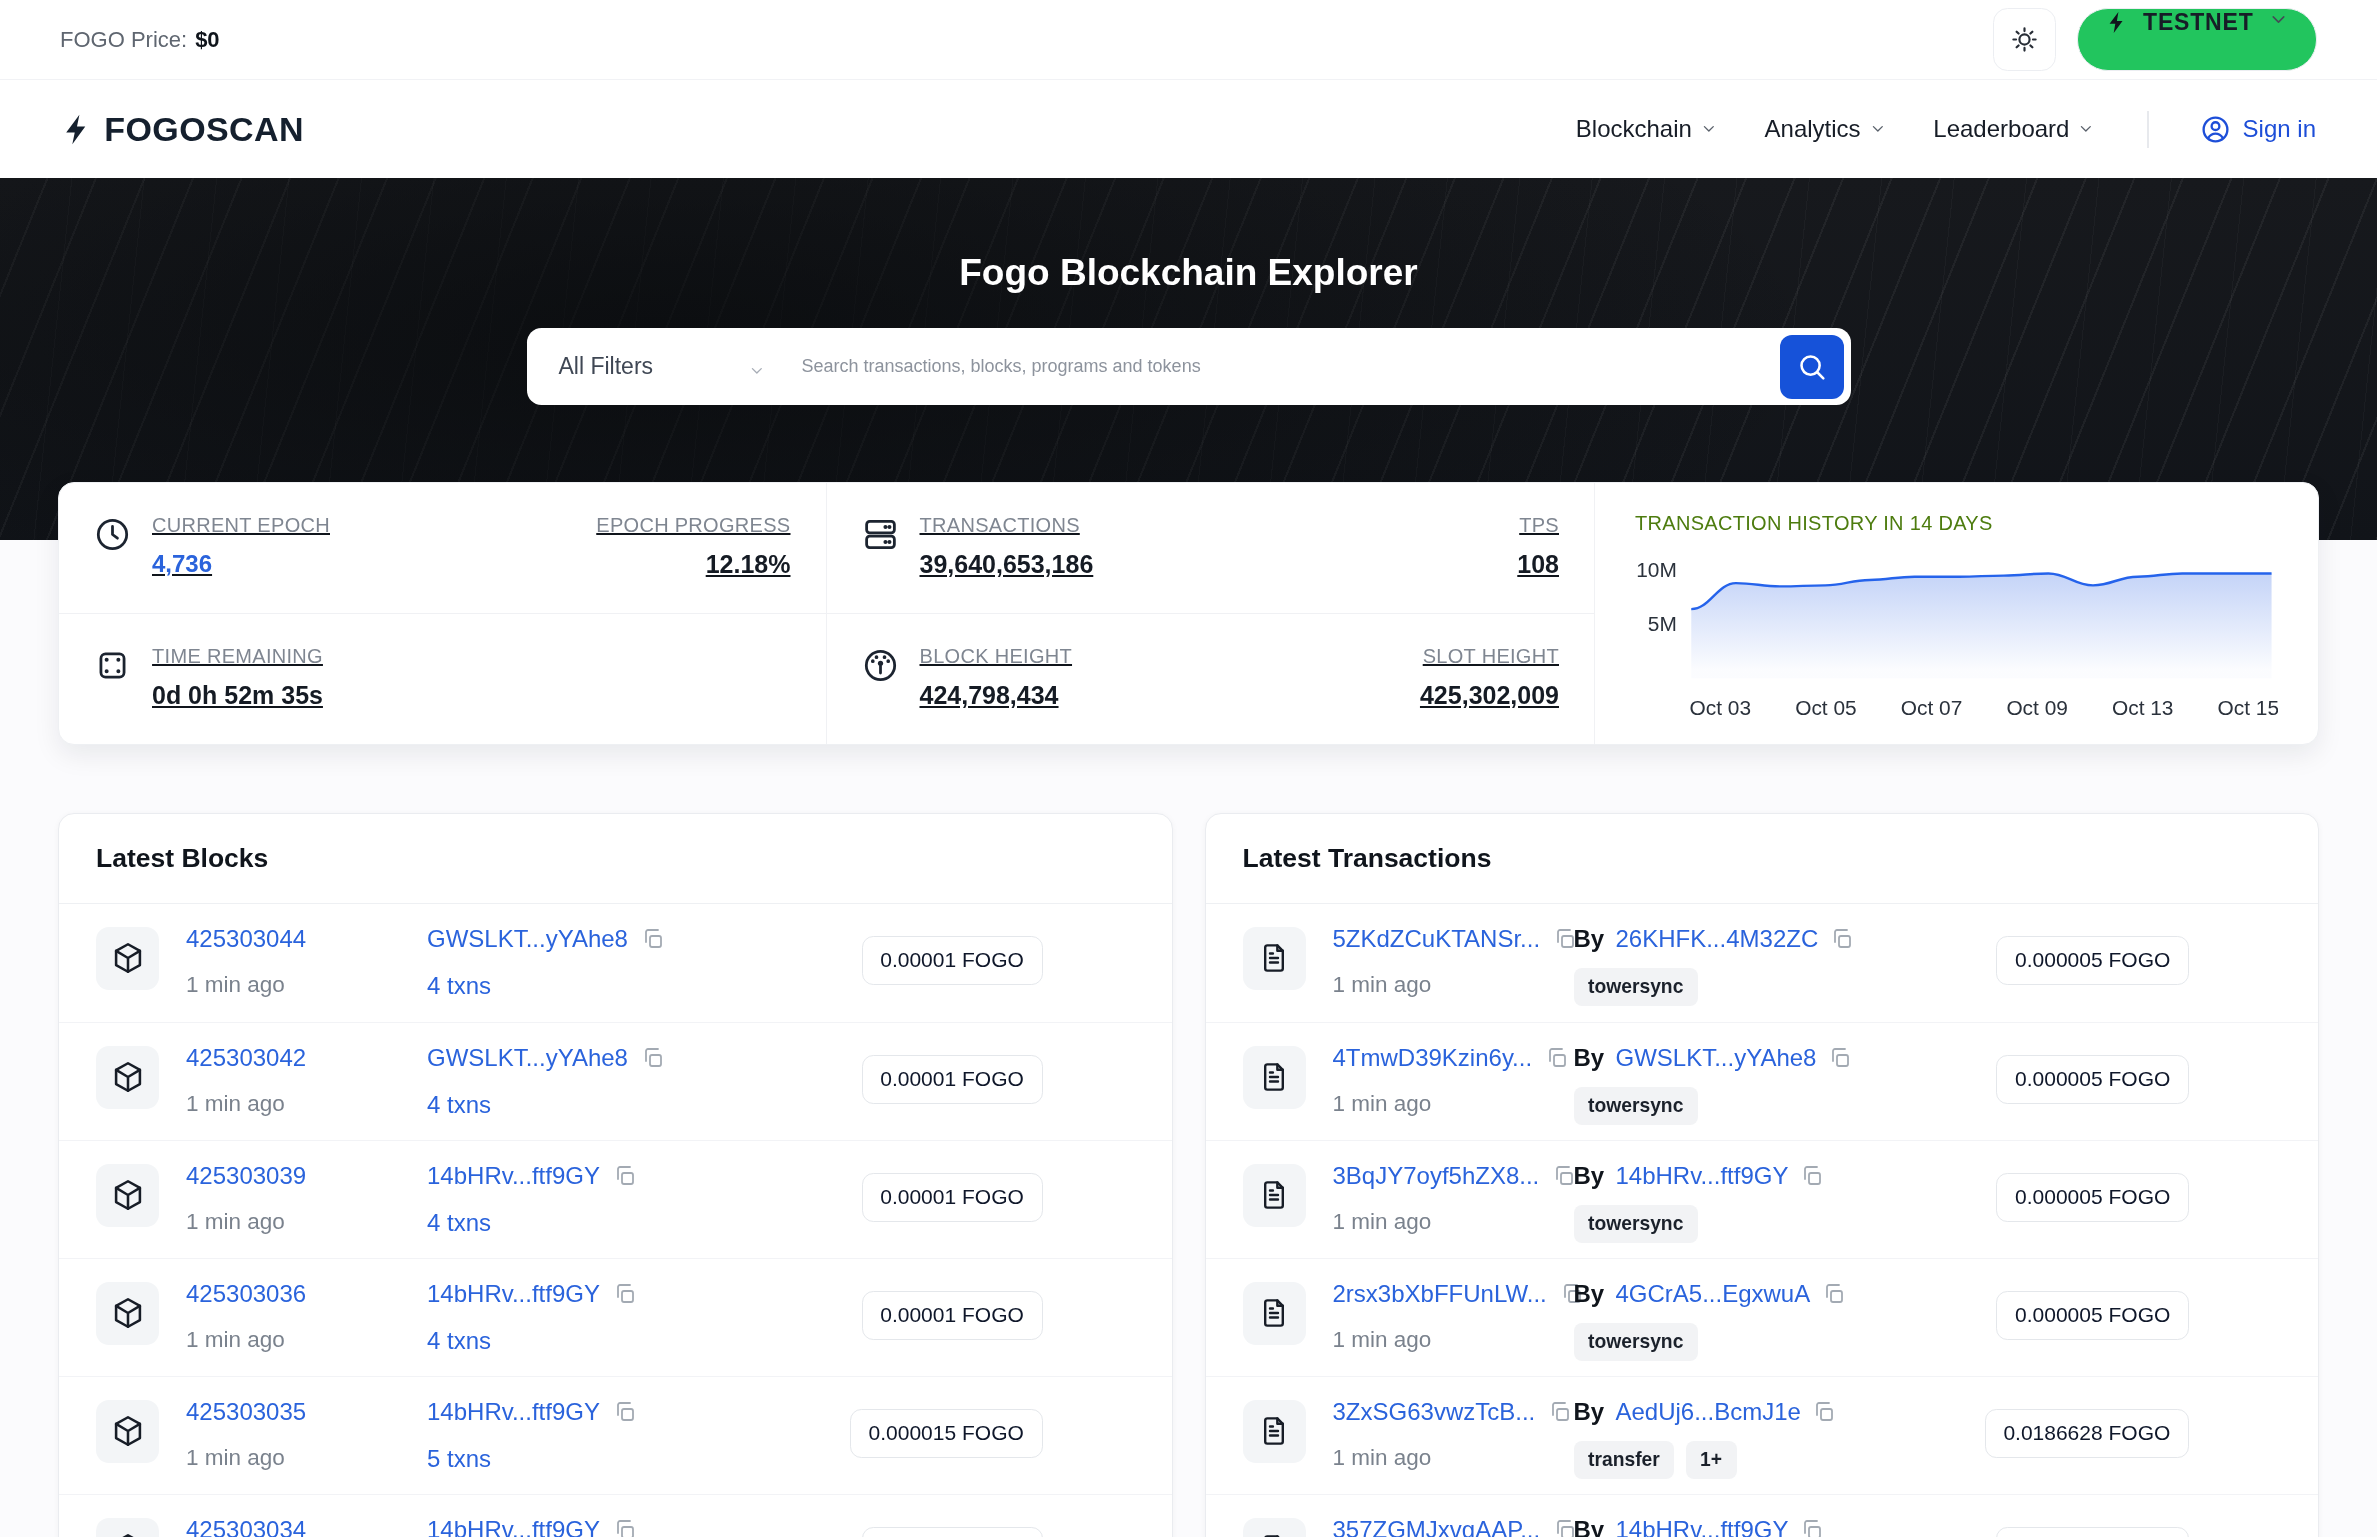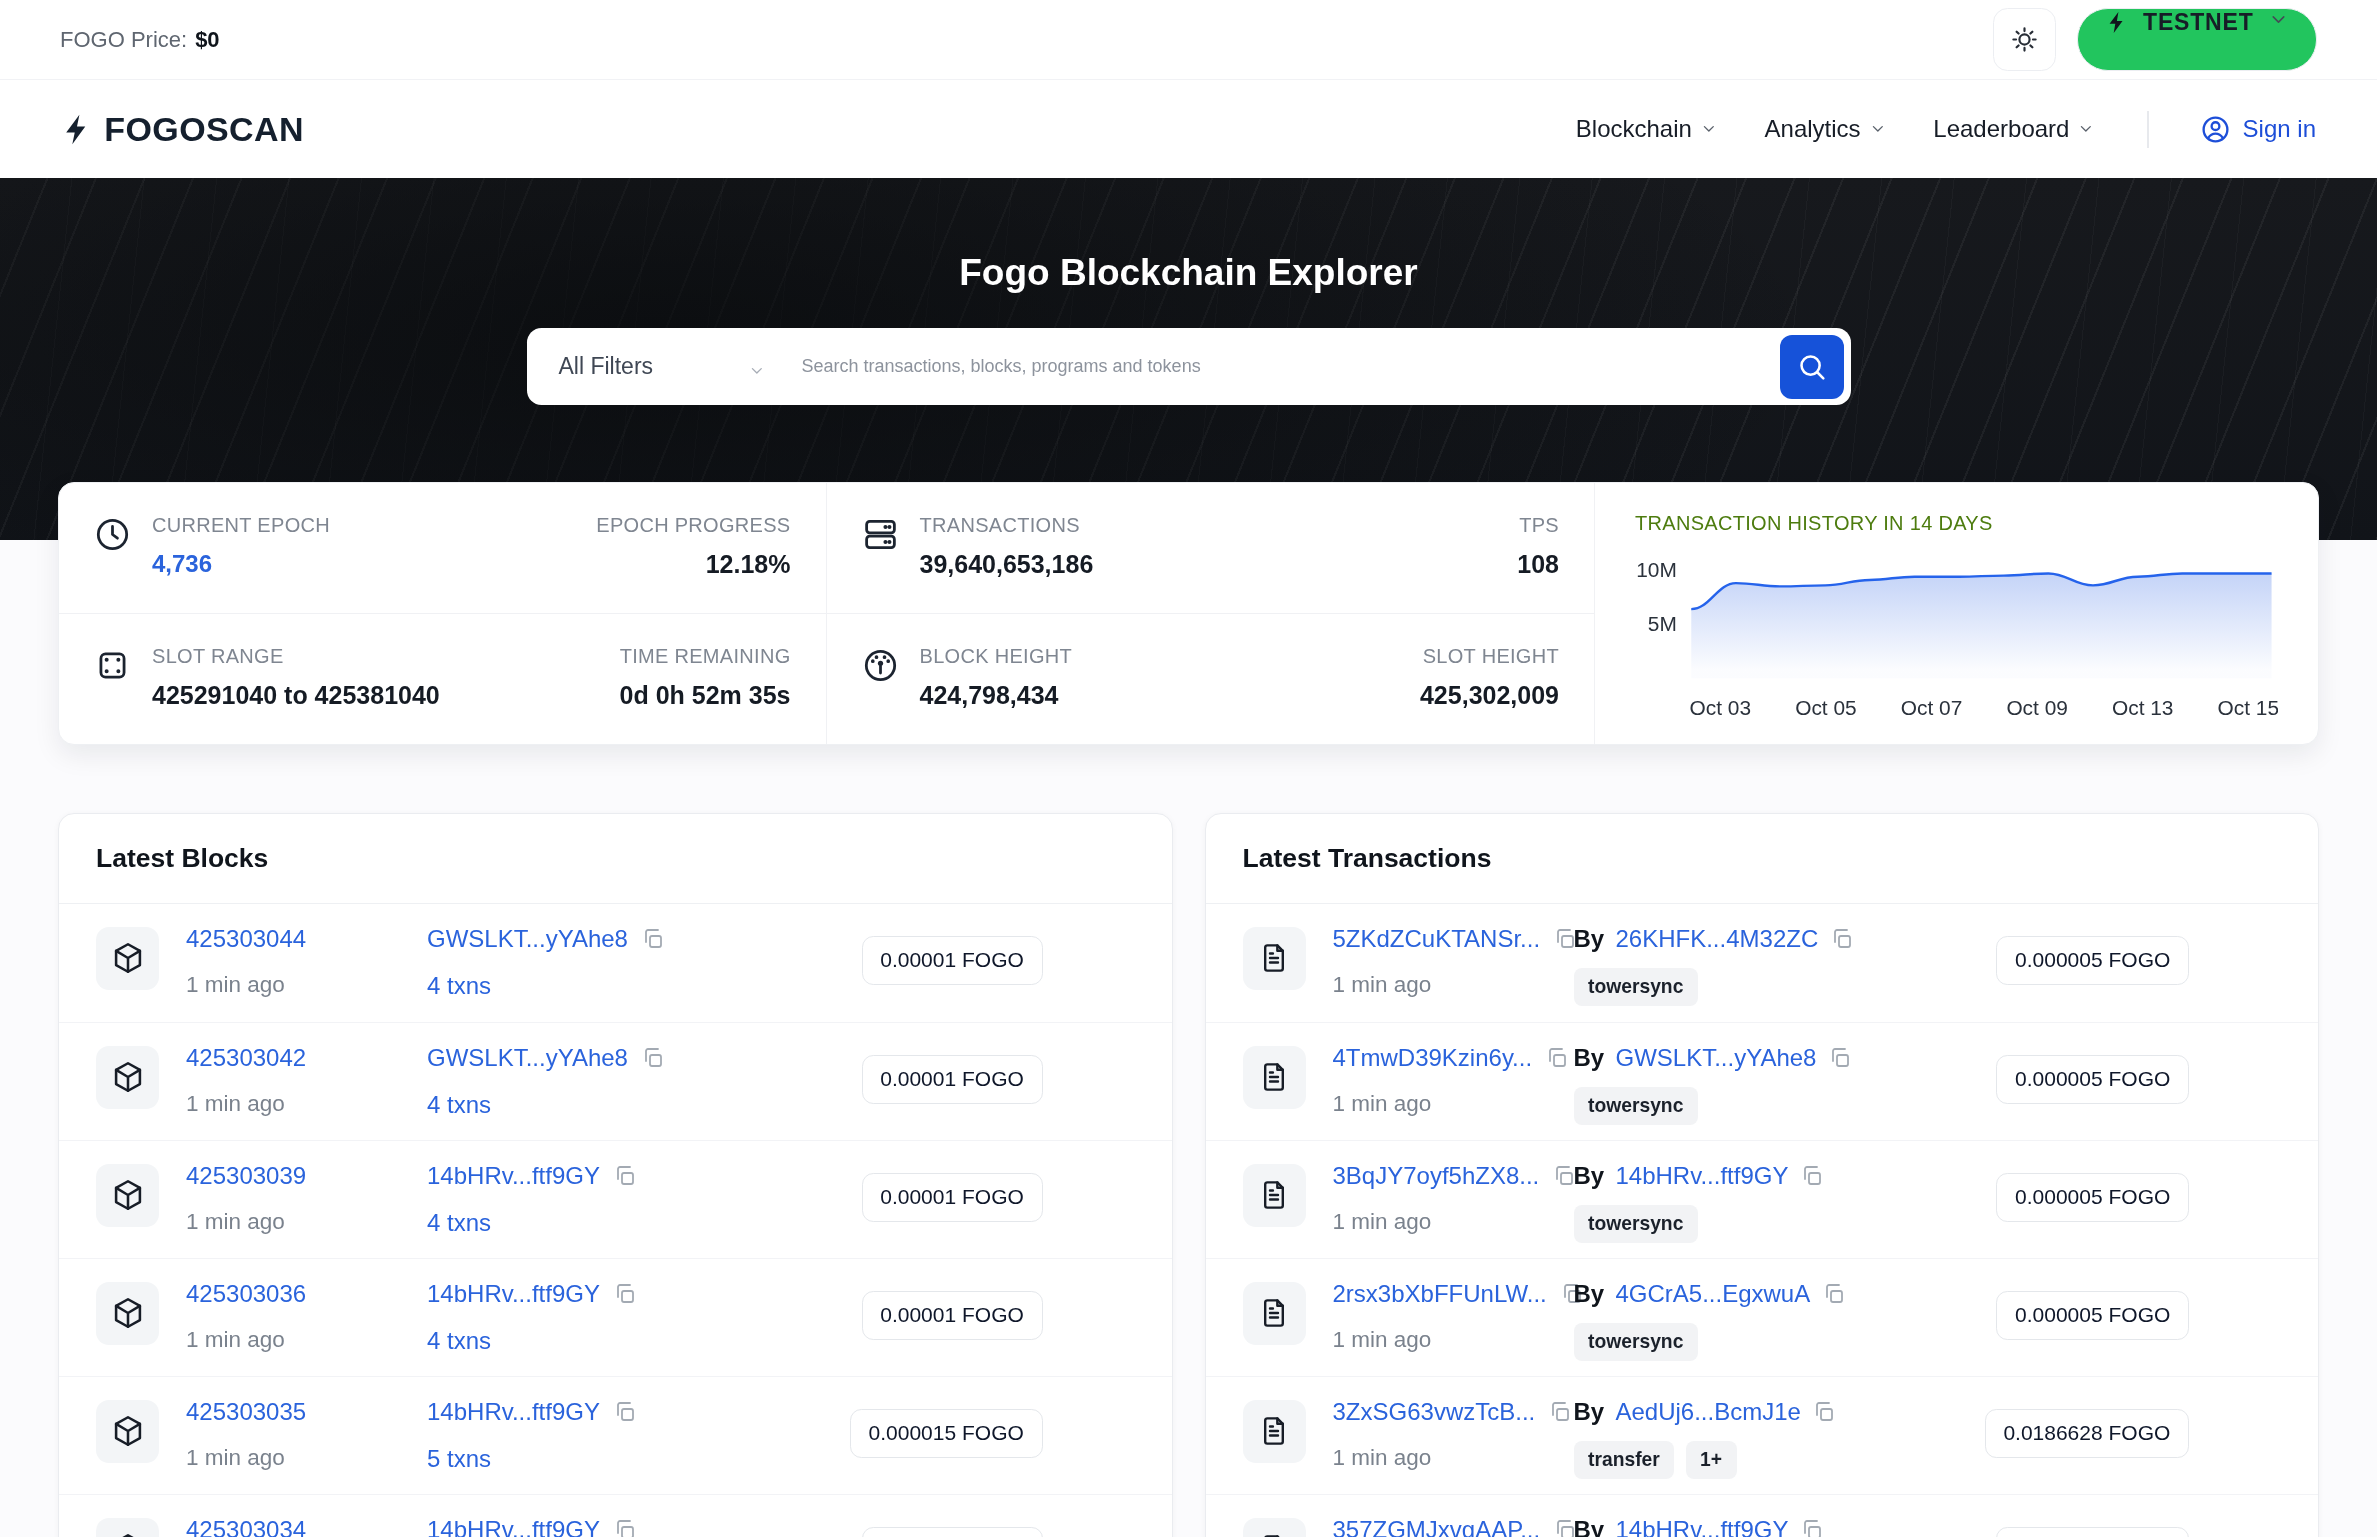--- a/index.html
+++ b/index.html
@@ -51,21 +51,21 @@
   .filter .chev{color:#a7adb6;margin-left:84px;}
   .search-input{flex:1;border:none;outline:none;font-size:18px;color:#404040;background:transparent;
     font-family:"Liberation Sans",sans-serif;padding:0 16px 0 6.4px;}
   .search-input::placeholder{color:#8d939d;}
   .search-btn{width:64px;height:64px;border:none;border-radius:12px;background:var(--accent,#1652d9);
     margin-right:6.4px;display:flex;align-items:center;justify-content:center;color:#fff;cursor:pointer;flex:none;}
 
   
   .stats-card{position:relative;margin:-58px 58px 0;background:#fff;border:0.8px solid #eef0f3;
     border-radius:16px;box-shadow:0 9.7px 27px rgba(16,24,40,.08);display:flex;}
-  .stats-grid{flex:1;display:grid;grid-template-columns:1fr 1fr;}
+  .stats-grid{flex:1;display:grid;grid-template-columns:1fr 1fr;text-decoration:underline;}
   .stat-cell{padding:31px 35px 34px;display:flex;gap:21px;box-sizing:border-box;}
   .stat-cell.r1{border-bottom:0.8px solid #f0f1f4;}
   .stat-cell.c1{border-right:0.8px solid #f0f1f4;}
   .stat-cell .cicon{color:#1c2430;flex:none;margin-top:1.6px;}
   .cell-body{flex:1;display:flex;justify-content:space-between;}
   .stat-label{font-size:20px;color:#7f8691;letter-spacing:0.3px;}
   .stat-value{font-size:25px;font-weight:600;color:#151b24;margin-top:13px;white-space:nowrap;}
   .stat-value.link{color:var(--link,#2a63dc);}
   .unit-right{text-align:right;}
   .stats-chart{width:724px;box-sizing:border-box;border-left:0.8px solid #f0f1f4;padding:29px 40px 16px;}
@@ -240,24 +240,20 @@
       </div>
     </div>
     <div class="stat-cell c1">
       <span class="cicon">
         <svg class="ico" width="37" height="37" viewBox="0 0 24 24" stroke-width="1.9">
           <rect x="4.5" y="4.5" width="15" height="15" rx="3"></rect>
           <path d="M8.2 8.2h.01M15.8 8.2h.01M8.2 15.8h.01M15.8 15.8h.01" stroke-width="2.6"></path>
         </svg>
       </span>
       <div class="cell-body">
-        <div class="unit-left">
-          <div class="stat-label">SLOT RANGE</div>
-          <div class="stat-value">425291040 to 425381040</div>
-        </div>
         <div class="unit-right">
           <div class="stat-label">TIME REMAINING</div>
           <div class="stat-value">0d 0h 52m 35s</div>
         </div>
       </div>
     </div>
     <div class="stat-cell">
       <span class="cicon">
         <svg class="ico" width="37" height="37" viewBox="0 0 24 24" stroke-width="1.9">
           <circle cx="12" cy="12" r="9.2"></circle>

